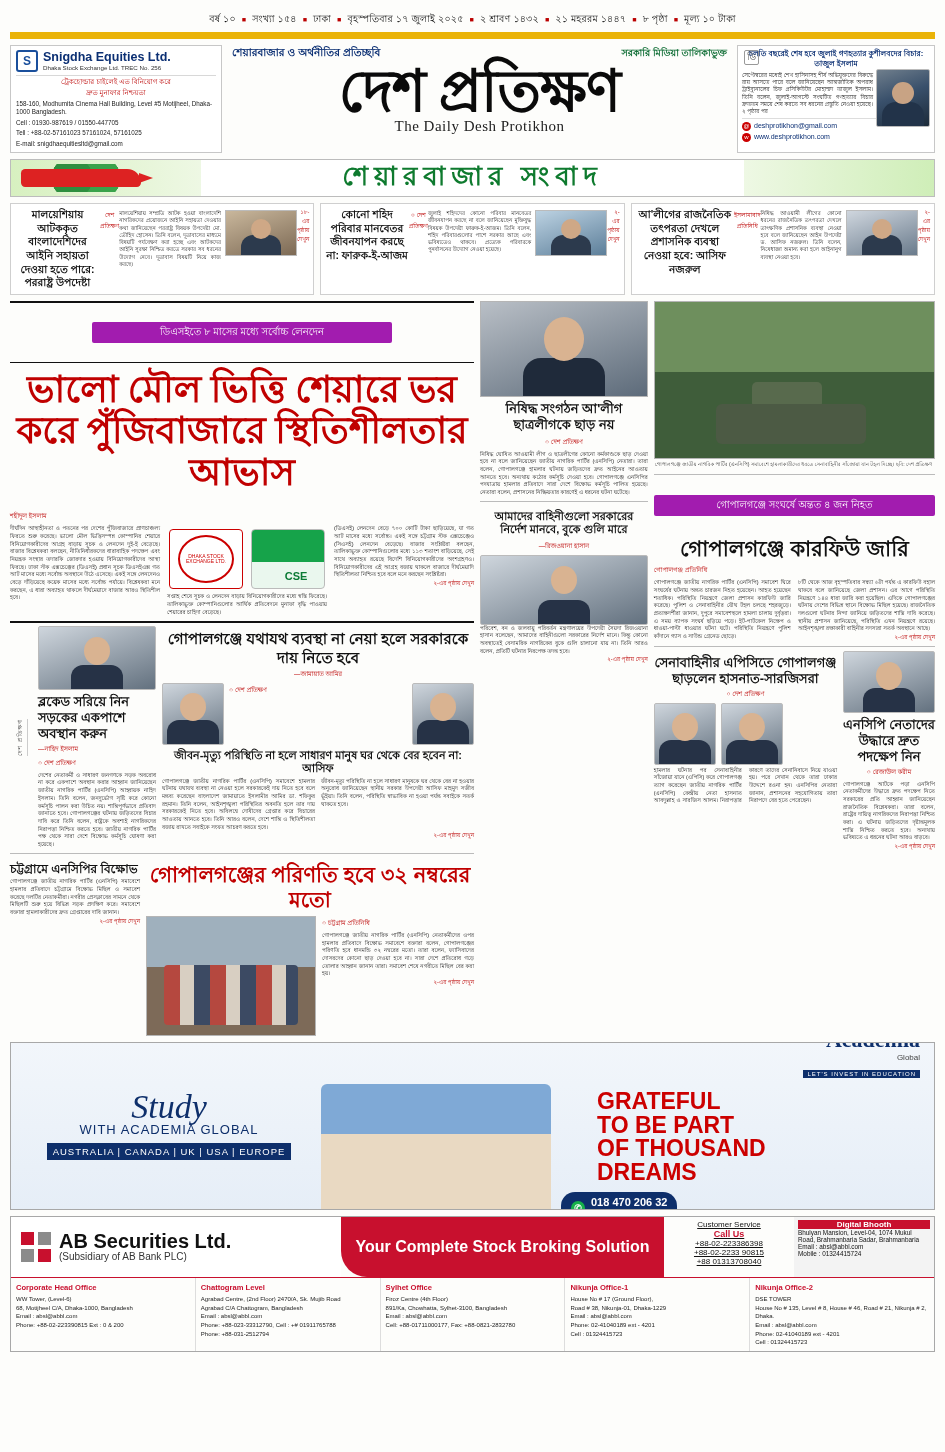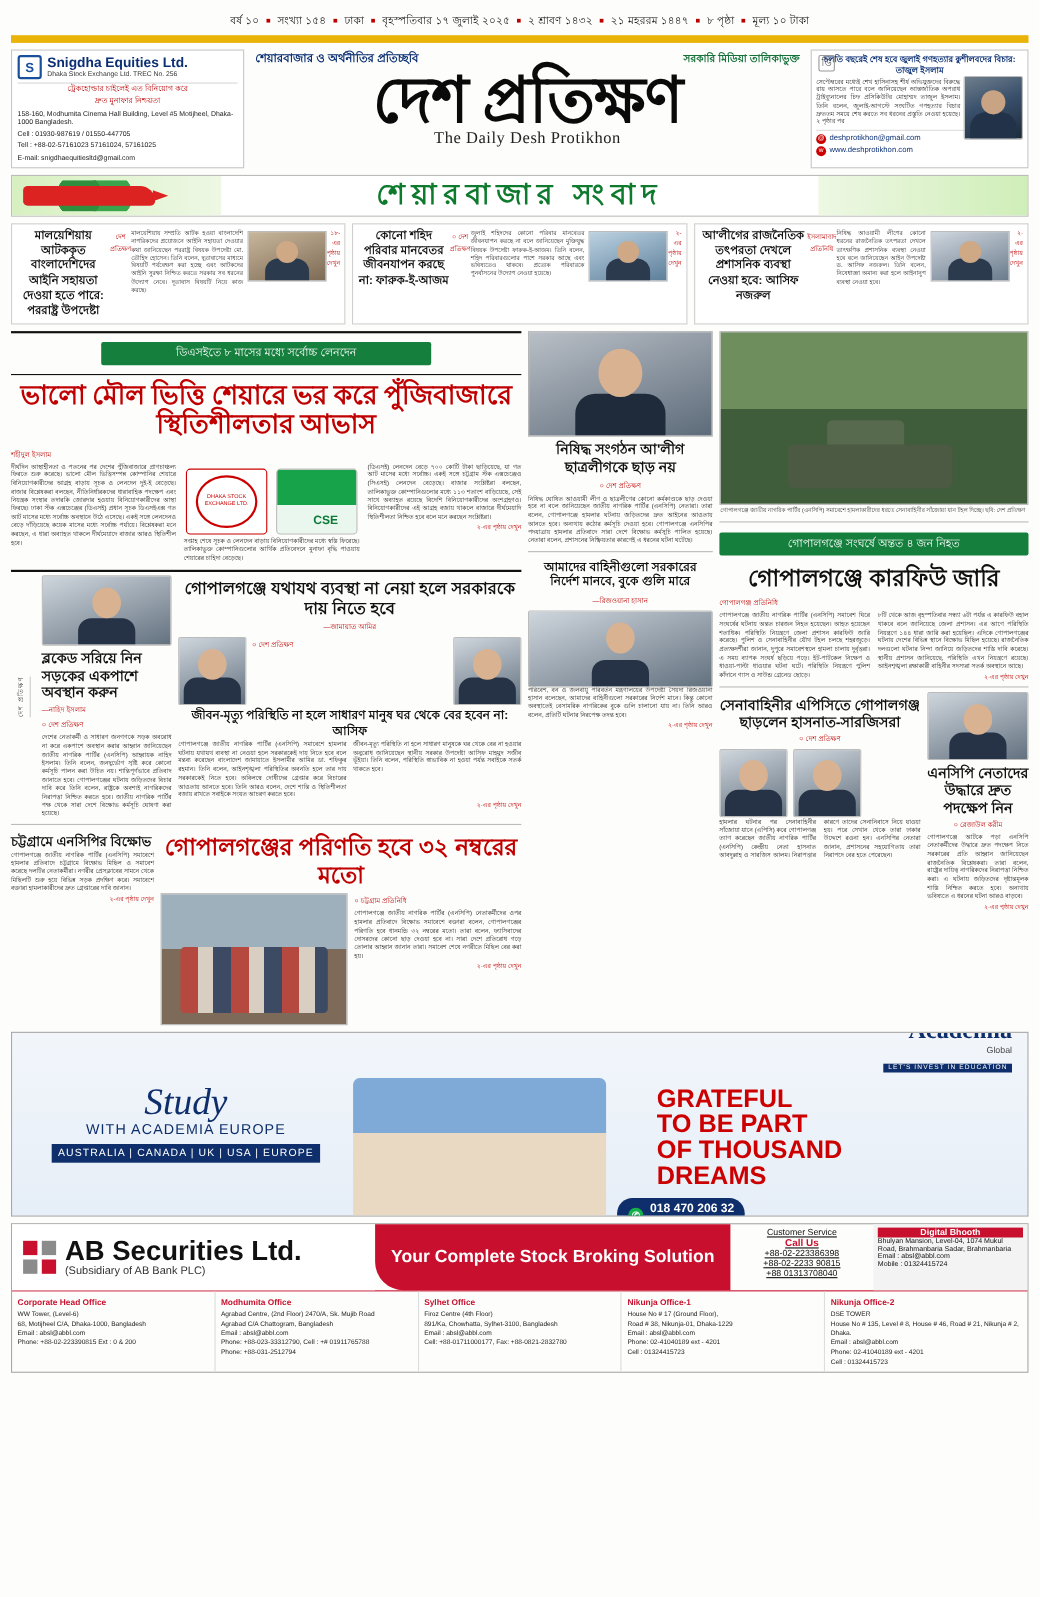--- a/index.html
+++ b/index.html
@@ -109,25 +109,25 @@
   .thumb:before{content:"";position:absolute;left:50%;bottom:0;transform:translateX(-50%);width:40px;height:20px;border-radius:12px 12px 0 0;background:#2c3a4d;}
   .more { font-size:5.6px; color:#b00; text-align:right; }
 
   
   .main { display:flex; gap:6px; margin-top:6px; }
   .col { display:flex; flex-direction:column; }
   .col-a { width: 470px; }
   .col-b { width: 170px; }
   .col-c { width: 285px; }
   .ribbon-wrap { border-top:2px solid #111; border-bottom:1px solid #111; padding:3px 0; }
-  .ribbon-pill{ display:block; margin:5px auto; width:300px; background:#15803d; color:#fff; font-size:10px; text-align:center; padding:2px 0; border-radius:2px;}
+  .ribbon-pill{ display:block; margin:16px auto; width:300px; background:#a21caf; color:#fff; font-size:10px; text-align:center; padding:2px 0; border-radius:2px;}
 
   .lead-head {
-    font-size:24px; font-weight:bold; color:#c00000; text-align:center;
-    line-height:1.12; margin:6px 0 5px; font-family:"Liberation Serif", serif;
+    font-size:37px; font-weight:bold; color:#c00000; text-align:center;
+    line-height:1.12; margin:6px 0 16px; font-family:"Liberation Serif", serif;
   }
   .byline { font-size:6.4px; color:#b00; margin:2px 0 3px; }
   .cols2 { column-count:2; column-gap:7px; font-size:5.5px; line-height:1.4; text-align:justify; color:#1a1a1a;}
   .cols1 { font-size:5.5px; line-height:1.4; text-align:justify; color:#1a1a1a;}
 
   .logos { display:flex; gap:8px; justify-content:center; margin:4px 0; }
   .dse-logo{ width:74px;height:60px;border:1px solid #c00; border-radius:4px; display:flex;align-items:center;justify-content:center;
     background:#fff; position:relative;}
   .dse-logo .ring{width:56px;height:48px;border:2px solid #c00;border-radius:50%;display:flex;align-items:center;justify-content:center;font-size:5px;color:#c00;text-align:center;line-height:1.1;}
   .cse-logo{ width:74px;height:60px;border:1px solid #bbb;border-radius:4px;background:linear-gradient(180deg,#16a34a 0 55%,#eaf7ee 55% 100%);
@@ -188,21 +188,21 @@
   .ad-study .phone .pic{width:14px;height:14px;border-radius:50%;background:#15b04a;display:flex;align-items:center;justify-content:center;font-size:9px;}
 
   
   .ad-ab { margin-top:6px; border:1px solid #a8a8a8; }
   .ab-top { display:flex; align-items:stretch; height:60px; }
   .ab-brand { width:330px; display:flex; align-items:center; gap:8px; padding-left:10px; background:#fff;}
   .ab-logo{ width:30px;height:30px; position:relative;}
   .ab-logo div{position:absolute;width:13px;height:13px;background:#c8102e;}
   .ab-logo div:nth-child(1){left:0;top:0;} .ab-logo div:nth-child(2){right:0;top:0;background:#8b8b8b;}
   .ab-logo div:nth-child(3){left:0;bottom:0;background:#8b8b8b;} .ab-logo div:nth-child(4){right:0;bottom:0;}
-  .ab-name{ font-size:25px; font-weight:bold; color:#111; line-height:1;}
+  .ab-name{ font-size:20px; font-weight:bold; color:#111; line-height:1;}
   .ab-sub{ font-size:10px; color:#333;}
   .ab-slog { flex:1; background:#c8102e; color:#fff; display:flex;align-items:center;justify-content:center;
     font-size:16px; font-weight:bold; border-radius:0 0 0 26px;}
   .ab-cs { width:130px; text-align:center; font-size:8px; color:#111; padding:3px;text-decoration:underline;}
   .ab-cs b{ font-size:9px; color:#c8102e;}
   .ab-db { width:140px; font-size:6.4px; padding:3px 4px; background:#f3f3f3;}
   .ab-db .t{ background:#c8102e;color:#fff;text-align:center;font-size:8px;font-weight:bold;}
   .ab-offices { display:flex; border-top:1px solid #c8102e; }
   .ab-off { flex:1; border-right:1px solid #ddd; padding:4px 5px; font-size:6px; line-height:1.45; color:#222;}
   .ab-off:last-child{border-right:none;}
@@ -447,21 +447,21 @@
           <div class="cols1">গোপালগঞ্জে আটকে পড়া এনসিপি নেতাকর্মীদের উদ্ধারে দ্রুত পদক্ষেপ নিতে সরকারের প্রতি আহ্বান জানিয়েছেন রাজনৈতিক বিশ্লেষকরা। তারা বলেন, রাষ্ট্রের দায়িত্ব নাগরিকদের নিরাপত্তা নিশ্চিত করা। এ ঘটনায় জড়িতদের দৃষ্টান্তমূলক শাস্তি নিশ্চিত করতে হবে। অন্যথায় ভবিষ্যতে এ ধরনের ঘটনা আরও বাড়বে।</div>
           <div class="more">২-এর পৃষ্ঠায় দেখুন</div>
         </div>
       </div>
     </div>
   </div>
 
   <div class="ad-study">
     <div class="left">
       <div class="script">Study</div>
-      <div class="with">WITH ACADEMIA EUROPE</div>
+      <div class="with">WITH ACADEMIA GLOBAL</div>
       <div class="countries">AUSTRALIA | CANADA | UK | USA | EUROPE</div>
     </div>
     <div class="mid">
         <div class="grp"></div>
       </div>
     <div class="right">
       <div class="acad">
         <div class="nm"><span>Academia</span></div>
         <div style="font-size:8px;color:#444;">Global</div>
         <span class="tag">LET'S  INVEST IN EDUCATION</span>
@@ -513,21 +513,21 @@
     </div>
     <div class="ab-offices">
       <div class="ab-off">
         <div class="t">Corporate Head Office</div>
         <div>WW Tower, (Level-6)</div>
         <div>68, Motijheel C/A, Dhaka-1000, Bangladesh</div>
         <div>Email : absl@abbl.com</div>
         <div>Phone: +88-02-223390815 Ext : 0 &amp; 200</div>
       </div>
       <div class="ab-off">
-        <div class="t">Modhumita Office</div>
+        <div class="t">Chattogram Level</div>
         <div>Agrabad Centre, (2nd Floor) 2470/A, Sk. Mujib Road</div>
         <div>Agrabad C/A Chattogram, Bangladesh</div>
         <div>Email : absl@abbl.com</div>
         <div>Phone: +88-023-33312790, Cell : +# 01911765788</div>
         <div>Phone: +88-031-2512794</div>
       </div>
       <div class="ab-off">
         <div class="t">Sylhet Office</div>
         <div>Firoz Centre (4th Floor)</div>
         <div>891/Ka, Chowhatta, Sylhet-3100, Bangladesh</div>

